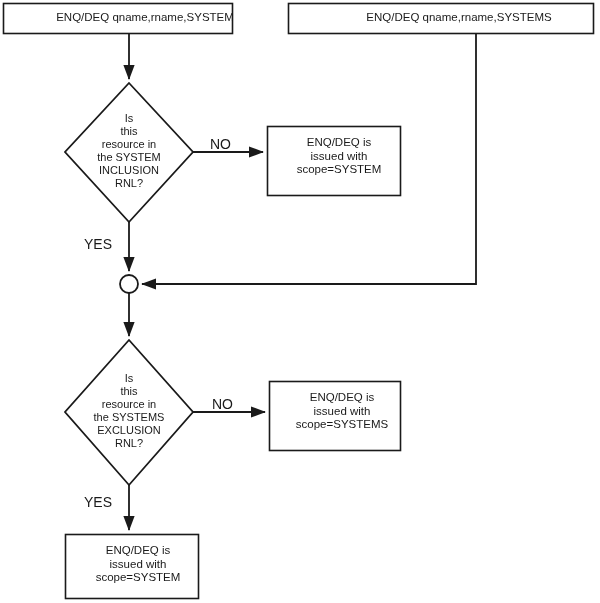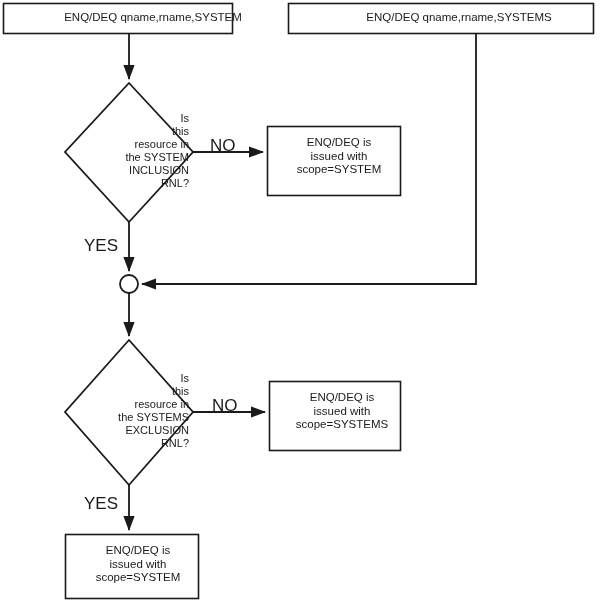--- a/index.html
+++ b/index.html
@@ -33,27 +33,27 @@
     white-space: pre-line;
     pointer-events: none;
   }
   .box-label {
     text-align: center;
   }
   .box-label-left {
     text-align: center;
   }
   .diamond-label {
-    text-align: right;
+    text-align: center;
     font-size: 11px;
     line-height: 13px;
   }
   .edge-label {
     position: absolute;
-    font-size: 17px;
+    font-size: 14px;
     color: #1a1a1a;
   }
 </style>
 </head>
 <body>
 
 <div id="canvas">
 
   <svg id="flow" viewBox="0 0 600 603">
     <defs>
@@ -86,21 +86,21 @@
 
     <polyline points="476,34 476,284 142,284" fill="none" stroke="#1a1a1a" stroke-width="1.8" marker-end="url(#arrow)"></polyline>
 
     <line x1="129" y1="293" x2="129" y2="336" stroke="#1a1a1a" stroke-width="1.8" marker-end="url(#arrow)"></line>
 
     <line x1="193" y1="412" x2="265" y2="412" stroke="#1a1a1a" stroke-width="1.8" marker-end="url(#arrow)"></line>
 
     <line x1="129" y1="485" x2="129" y2="530" stroke="#1a1a1a" stroke-width="1.8" marker-end="url(#arrow)"></line>
   </svg>
 
-  <div class="node-text box-label" style="left:16px; top:11px; width:274px;">ENQ/DEQ qname,rname,SYSTEM</div>
+  <div class="node-text box-label" style="left:8px; top:11px; width:274px;">ENQ/DEQ qname,rname,SYSTEM</div>
 
   <div class="node-text box-label" style="left:288px; top:11px; width:342px;">ENQ/DEQ qname,rname,SYSTEMS</div>
 
   <div class="node-text diamond-label" style="left:69px; top:112px; width:120px;">Is
 this
 resource in
 the SYSTEM
 INCLUSION
 RNL?</div>
 

